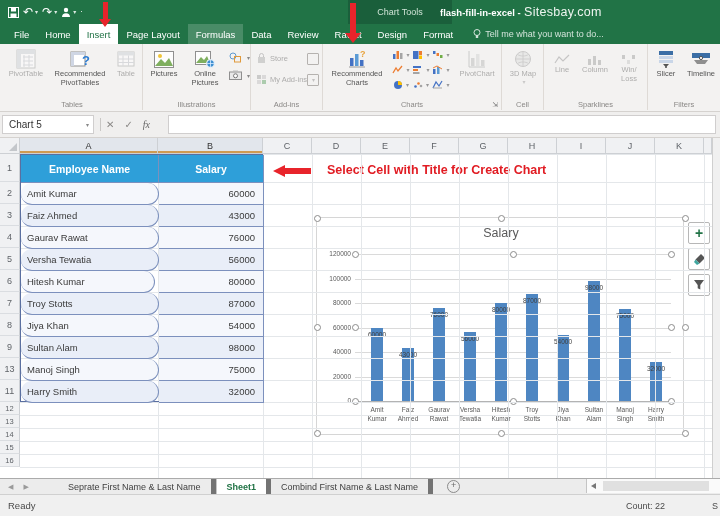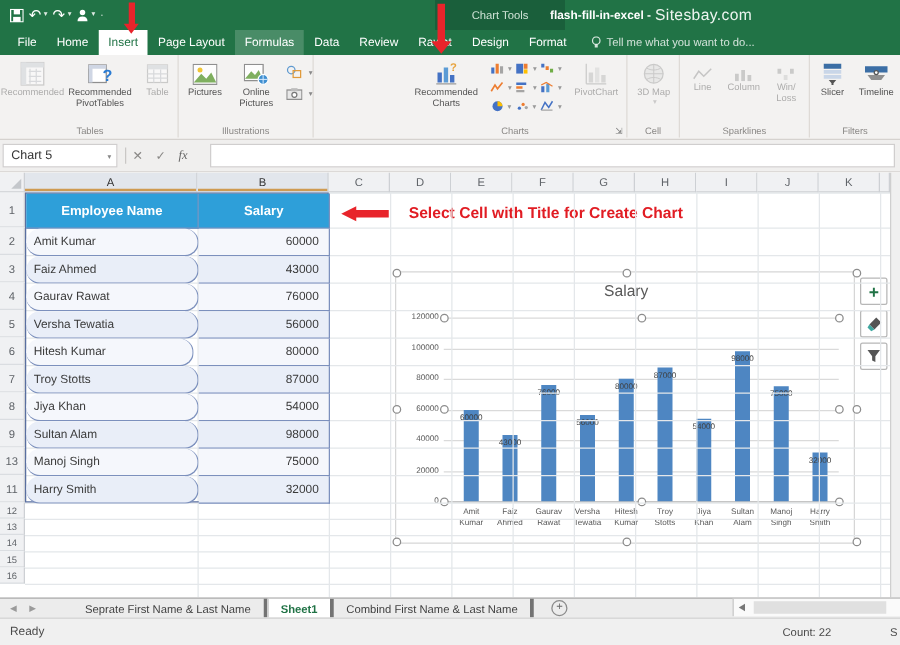--- a/index.html
+++ b/index.html
@@ -93,21 +93,21 @@
   .ann-arrow .shaft{position:absolute;left:11px;top:3px;width:27px;height:6px;background:#e8242b;}
   
   .darrow{position:absolute;z-index:50;}
   .darrow .shaft{position:absolute;top:0;background:#e8242b;}
   .darrow .head{position:absolute;bottom:0;width:0;height:0;}
   
   .sheetbar{position:absolute;left:0;top:478px;width:720px;height:16px;background:#ececec;
             border-top:1px solid #ababab;box-sizing:border-box;display:flex;align-items:stretch;}
   .snav{width:50px;display:flex;align-items:center;gap:10px;padding-left:8px;font-size:7px;color:#9a9a9a;}
   .stab{display:flex;align-items:center;padding:0 10px;font-size:9px;color:#3f3f3f;
-        border-right:3px solid #737373;white-space:nowrap;}
+        border-right:5px solid #737373;white-space:nowrap;}
   .stab.active{background:#fff;color:#217346;font-weight:bold;border-left:1px solid #c6c6c6;}
   .newsheet{width:11px;height:11px;border:1px solid #8a8a8a;border-radius:50%;color:#6a6a6a;
             font-size:9px;line-height:9px;text-align:center;align-self:center;margin-left:14px;}
   .hscroll{position:absolute;left:586px;top:479px;width:134px;height:14px;background:#fafafa;
            border-left:1px solid #c4c4c4;box-sizing:border-box;}
   .hthumb{position:absolute;left:16px;top:2px;width:106px;height:10px;background:#e0e0e0;}
   .harrow{position:absolute;left:4px;top:4px;width:0;height:0;border-top:3px solid transparent;
           border-bottom:3px solid transparent;border-right:5px solid #777;}
   
   .statusbar{position:absolute;left:0;top:494px;width:720px;height:22px;background:#f0f0f0;
@@ -174,21 +174,21 @@
     <div class="rgroup" style="left:2px;width:141px;">
       <div class="rbtn dis" style="left:2px;top:4px;width:44px;">
         <span class="ric">
           <svg width="20" height="20" viewBox="0 0 20 20">
               <rect x="1" y="1" width="18" height="18" fill="#fff" stroke="#9a9a9a"></rect>
               <rect x="1" y="1" width="18" height="4" fill="#c9cdd4"></rect>
               <rect x="1" y="1" width="4" height="18" fill="#c9cdd4"></rect>
               <path d="M7 8h10M7 12h10M7 16h10M8 6v12M13 6v12" stroke="#b9bdc4" stroke-width="1" fill="none"></path>
             </svg>
         </span>
-        <span>Recommended</span>
+        <span>PivotTable</span>
       </div>
       <div class="rbtn" style="left:48px;top:4px;width:60px;">
         <span class="ric">
           <svg width="20" height="20" viewBox="0 0 20 20">
               <rect x="1" y="3" width="14" height="14" fill="#fff" stroke="#8f8f8f"></rect>
               <rect x="1" y="3" width="14" height="3" fill="#cfd6e4"></rect>
               <rect x="1" y="3" width="3" height="14" fill="#cfd6e4"></rect>
               <text x="12" y="16" font-size="13" font-weight="bold" fill="#2b7cd3">?</text>
             </svg>
         </span>
@@ -240,20 +240,42 @@
         <svg width="13" height="10" viewBox="0 0 13 10">
             <rect x="0.5" y="2" width="12" height="7.5" fill="#e8e8e8" stroke="#8f8f8f"></rect>
             <rect x="4" y="0.5" width="5" height="2.5" fill="#bdbdbd"></rect>
             <circle cx="6.5" cy="5.8" r="2" fill="#fff" stroke="#777"></circle>
           </svg>
         <span class="caret" style="color:#888;">▾</span>
       </div>
       <div class="rg-label">Illustrations</div>
     </div>
 
+    <div class="rgroup" style="left:251px;width:72px;">
+      <div class="rrow dis" style="left:5px;top:9px;">
+        <svg width="11" height="11" viewBox="0 0 11 11">
+            <path d="M2 4h7v6H2z" fill="#a7a7a7"></path>
+            <path d="M3.5 4V2.5a2 2 0 0 1 4 0V4" fill="none" stroke="#8a8a8a"></path>
+          </svg>
+        <span>Store</span>
+      </div>
+      <div class="sqicon" style="position:absolute;left:56px;top:9px;"></div>
+      <div class="rrow dis" style="left:5px;top:30px;">
+        <svg width="11" height="11" viewBox="0 0 11 11">
+            <rect x="1" y="1" width="4" height="4" fill="#9c9c9c"></rect>
+            <rect x="6" y="1" width="4" height="4" fill="#bdbdbd"></rect>
+            <rect x="1" y="6" width="4" height="4" fill="#bdbdbd"></rect>
+            <rect x="6" y="6" width="4" height="4" fill="#58a05e"></rect>
+          </svg>
+        <span>My Add-ins</span>
+        <span class="caret" style="color:#888;">▾</span>
+      </div>
+      <div class="sqicon" style="position:absolute;left:56px;top:30px;"></div>
+      <div class="rg-label">Add-ins</div>
+    </div>
 
     <div class="rgroup" style="left:323px;width:179px;">
       <div class="rbtn" style="left:3px;top:4px;width:62px;">
         <span class="ric">
           <svg width="20" height="20" viewBox="0 0 20 20">
               <path d="M2 18h16" stroke="#9a9a9a"></path>
               <rect x="3" y="9" width="3.5" height="8" fill="#4472c4"></rect>
               <rect x="8" y="5" width="3.5" height="12" fill="#5b9bd5"></rect>
               <rect x="13" y="11" width="3.5" height="6" fill="#4472c4"></rect>
               <text x="13" y="8" font-size="9" font-weight="bold" fill="#e8a33d">?</text>

